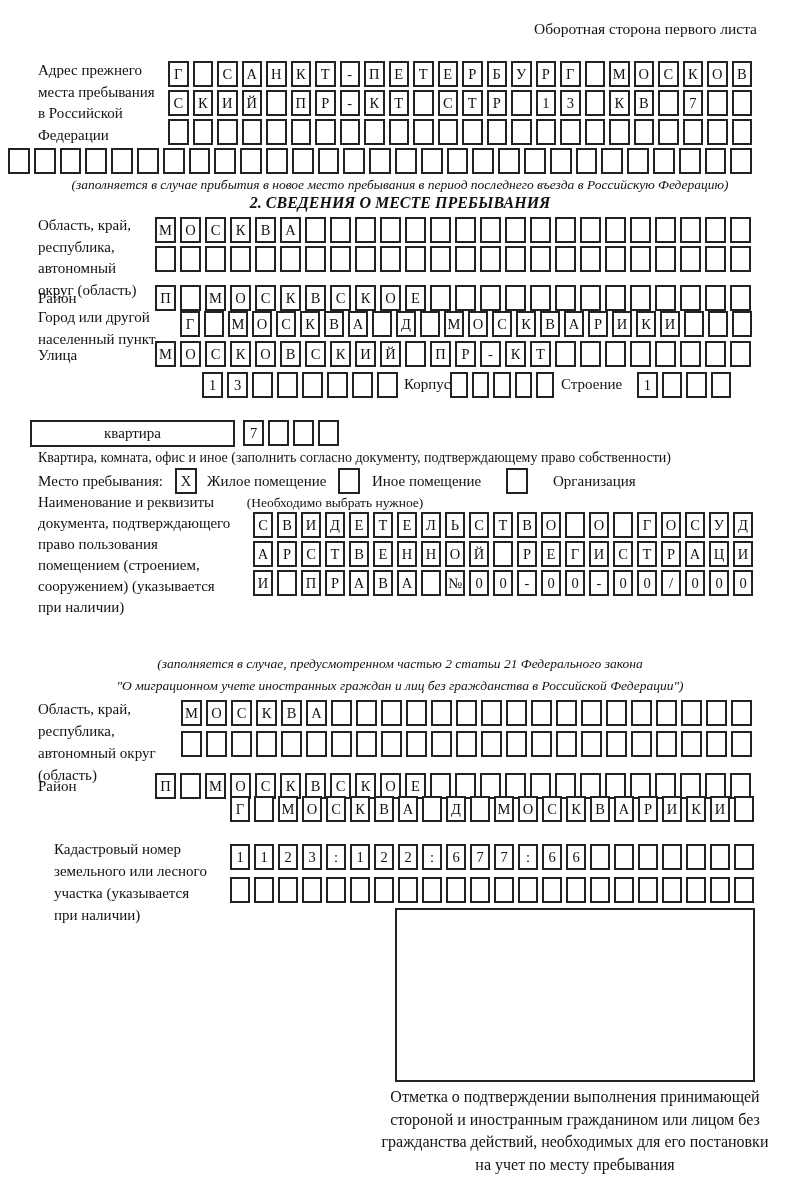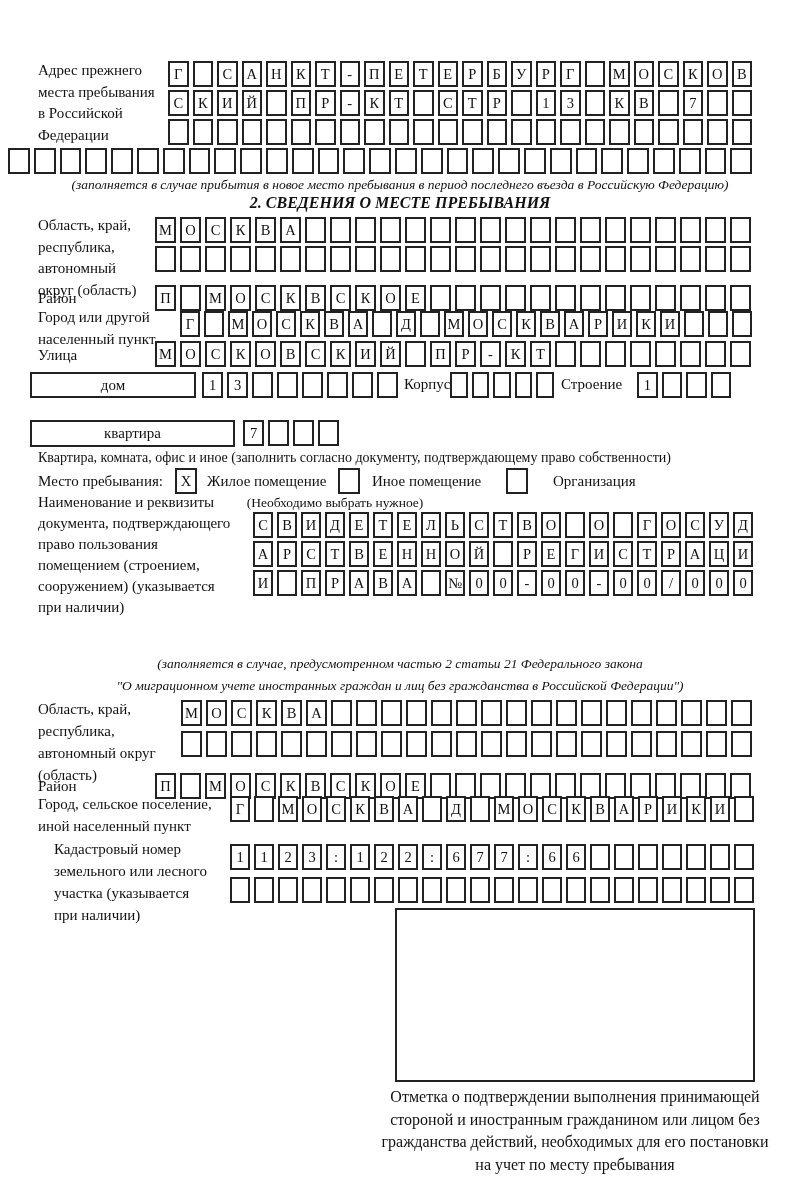--- a/index.html
+++ b/index.html
@@ -35,20 +35,21 @@
   .stamp{
     position:absolute;box-sizing:border-box;
     border:2px solid #222;background:#fff;
   }
 </style>
 </head>
 <body>
 
 <div class="page">
 
+  <div class="abs" style="top:20px;left:0;width:757px;text-align:right;font-size:15.5px;">Оборотная сторона первого листа</div>
 
   <div class="lbl" style="left:38px;top:60px;">Адрес прежнего
 места пребывания
 в Российской
 Федерации</div>
   <div class="boxrow" style="left:168px;top:61px;--p:24.5px;">
       <div class="cell">Г</div>
       <div class="cell"></div>
       <div class="cell">С</div>
       <div class="cell">А</div>
@@ -295,21 +296,20 @@
       <div class="cell"></div>
       <div class="cell"></div>
       <div class="cell"></div>
       <div class="cell"></div>
       <div class="cell"></div>
       <div class="cell"></div>
       <div class="cell"></div>
       <div class="cell"></div>
     </div>
 
-  <div class="widebox" style="left:30px;top:372px;width:166px;height:26px;">дом</div>
   <div class="boxrow" style="left:202px;top:372px;">
       <div class="cell">1</div>
       <div class="cell">3</div>
       <div class="cell"></div>
       <div class="cell"></div>
       <div class="cell"></div>
       <div class="cell"></div>
       <div class="cell"></div>
       <div class="cell"></div>
     </div>
@@ -508,22 +508,20 @@
       <div class="cell"></div>
       <div class="cell"></div>
       <div class="cell"></div>
       <div class="cell"></div>
       <div class="cell"></div>
       <div class="cell"></div>
       <div class="cell"></div>
       <div class="cell"></div>
     </div>
 
-  <div class="lbl" style="left:38px;top:794px;">Город, сельское поселение,
-иной населенный пункт</div>
   <div class="boxrow" style="left:230px;top:796px;--p:24px;">
       <div class="cell">Г</div>
       <div class="cell"></div>
       <div class="cell">М</div>
       <div class="cell">О</div>
       <div class="cell">С</div>
       <div class="cell">К</div>
       <div class="cell">В</div>
       <div class="cell">А</div>
       <div class="cell"></div>

